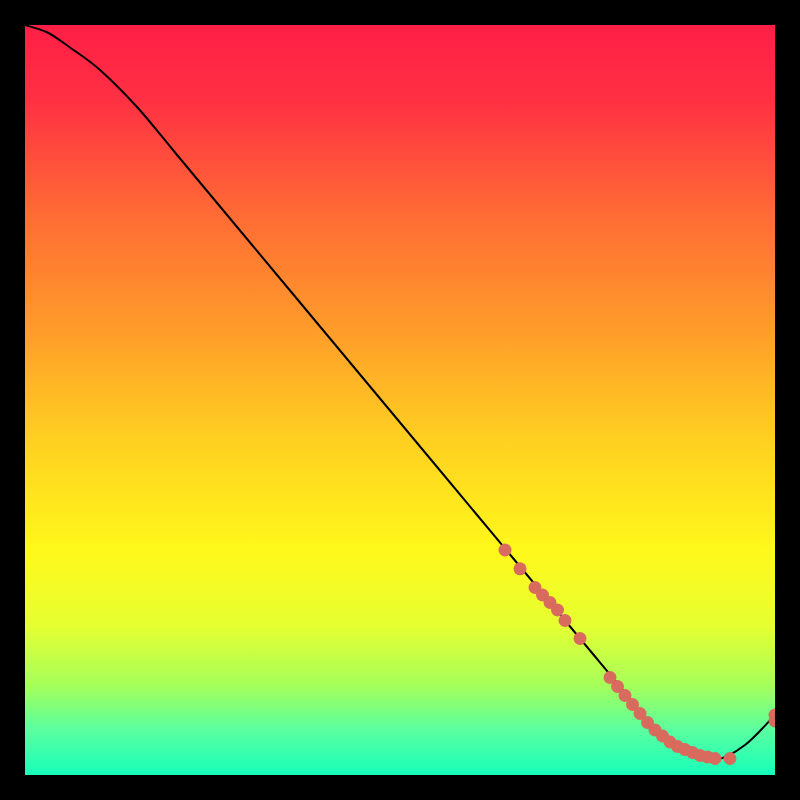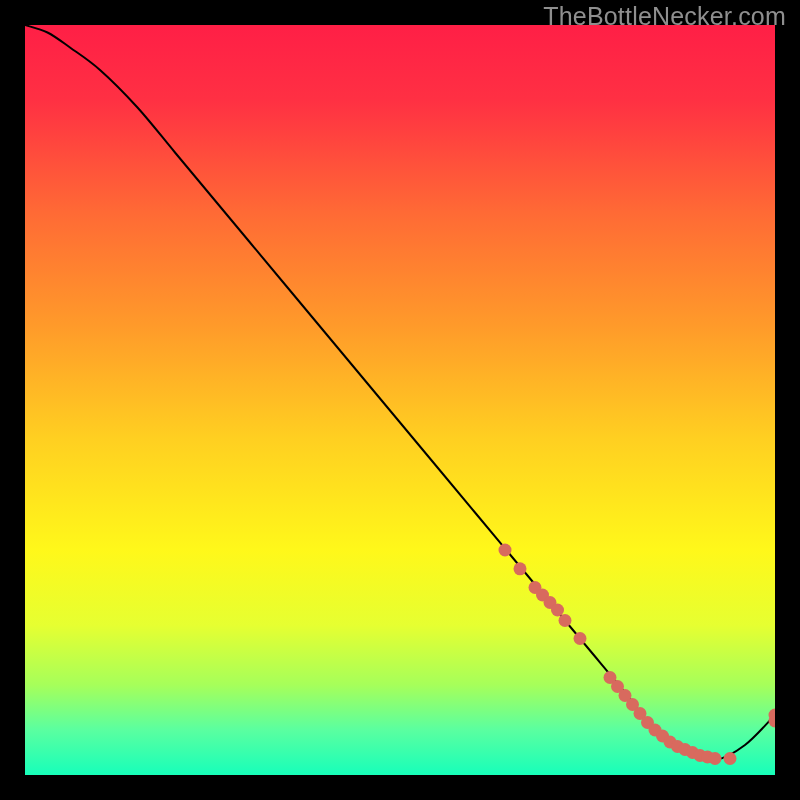--- a/index.html
+++ b/index.html
@@ -36,21 +36,20 @@
     height: 750px;
   }
   svg {
     display: block;
   }
 </style>
 </head>
 <body>
 
 <div class="frame">
-  <div class="watermark">TheBottleNecker.com</div>
 
   <div class="plot">
     <svg id="chart-svg" width="750" height="750" viewBox="0 0 750 750">
       <defs>
         <linearGradient id="bg-grad" x1="0" y1="0" x2="0" y2="1">
             <stop offset="0%" stop-color="#ff1f46"></stop>
             <stop offset="10%" stop-color="#ff3043"></stop>
             <stop offset="25%" stop-color="#ff6a35"></stop>
             <stop offset="40%" stop-color="#ff9a2a"></stop>
             <stop offset="55.00000000000001%" stop-color="#ffcf21"></stop>

